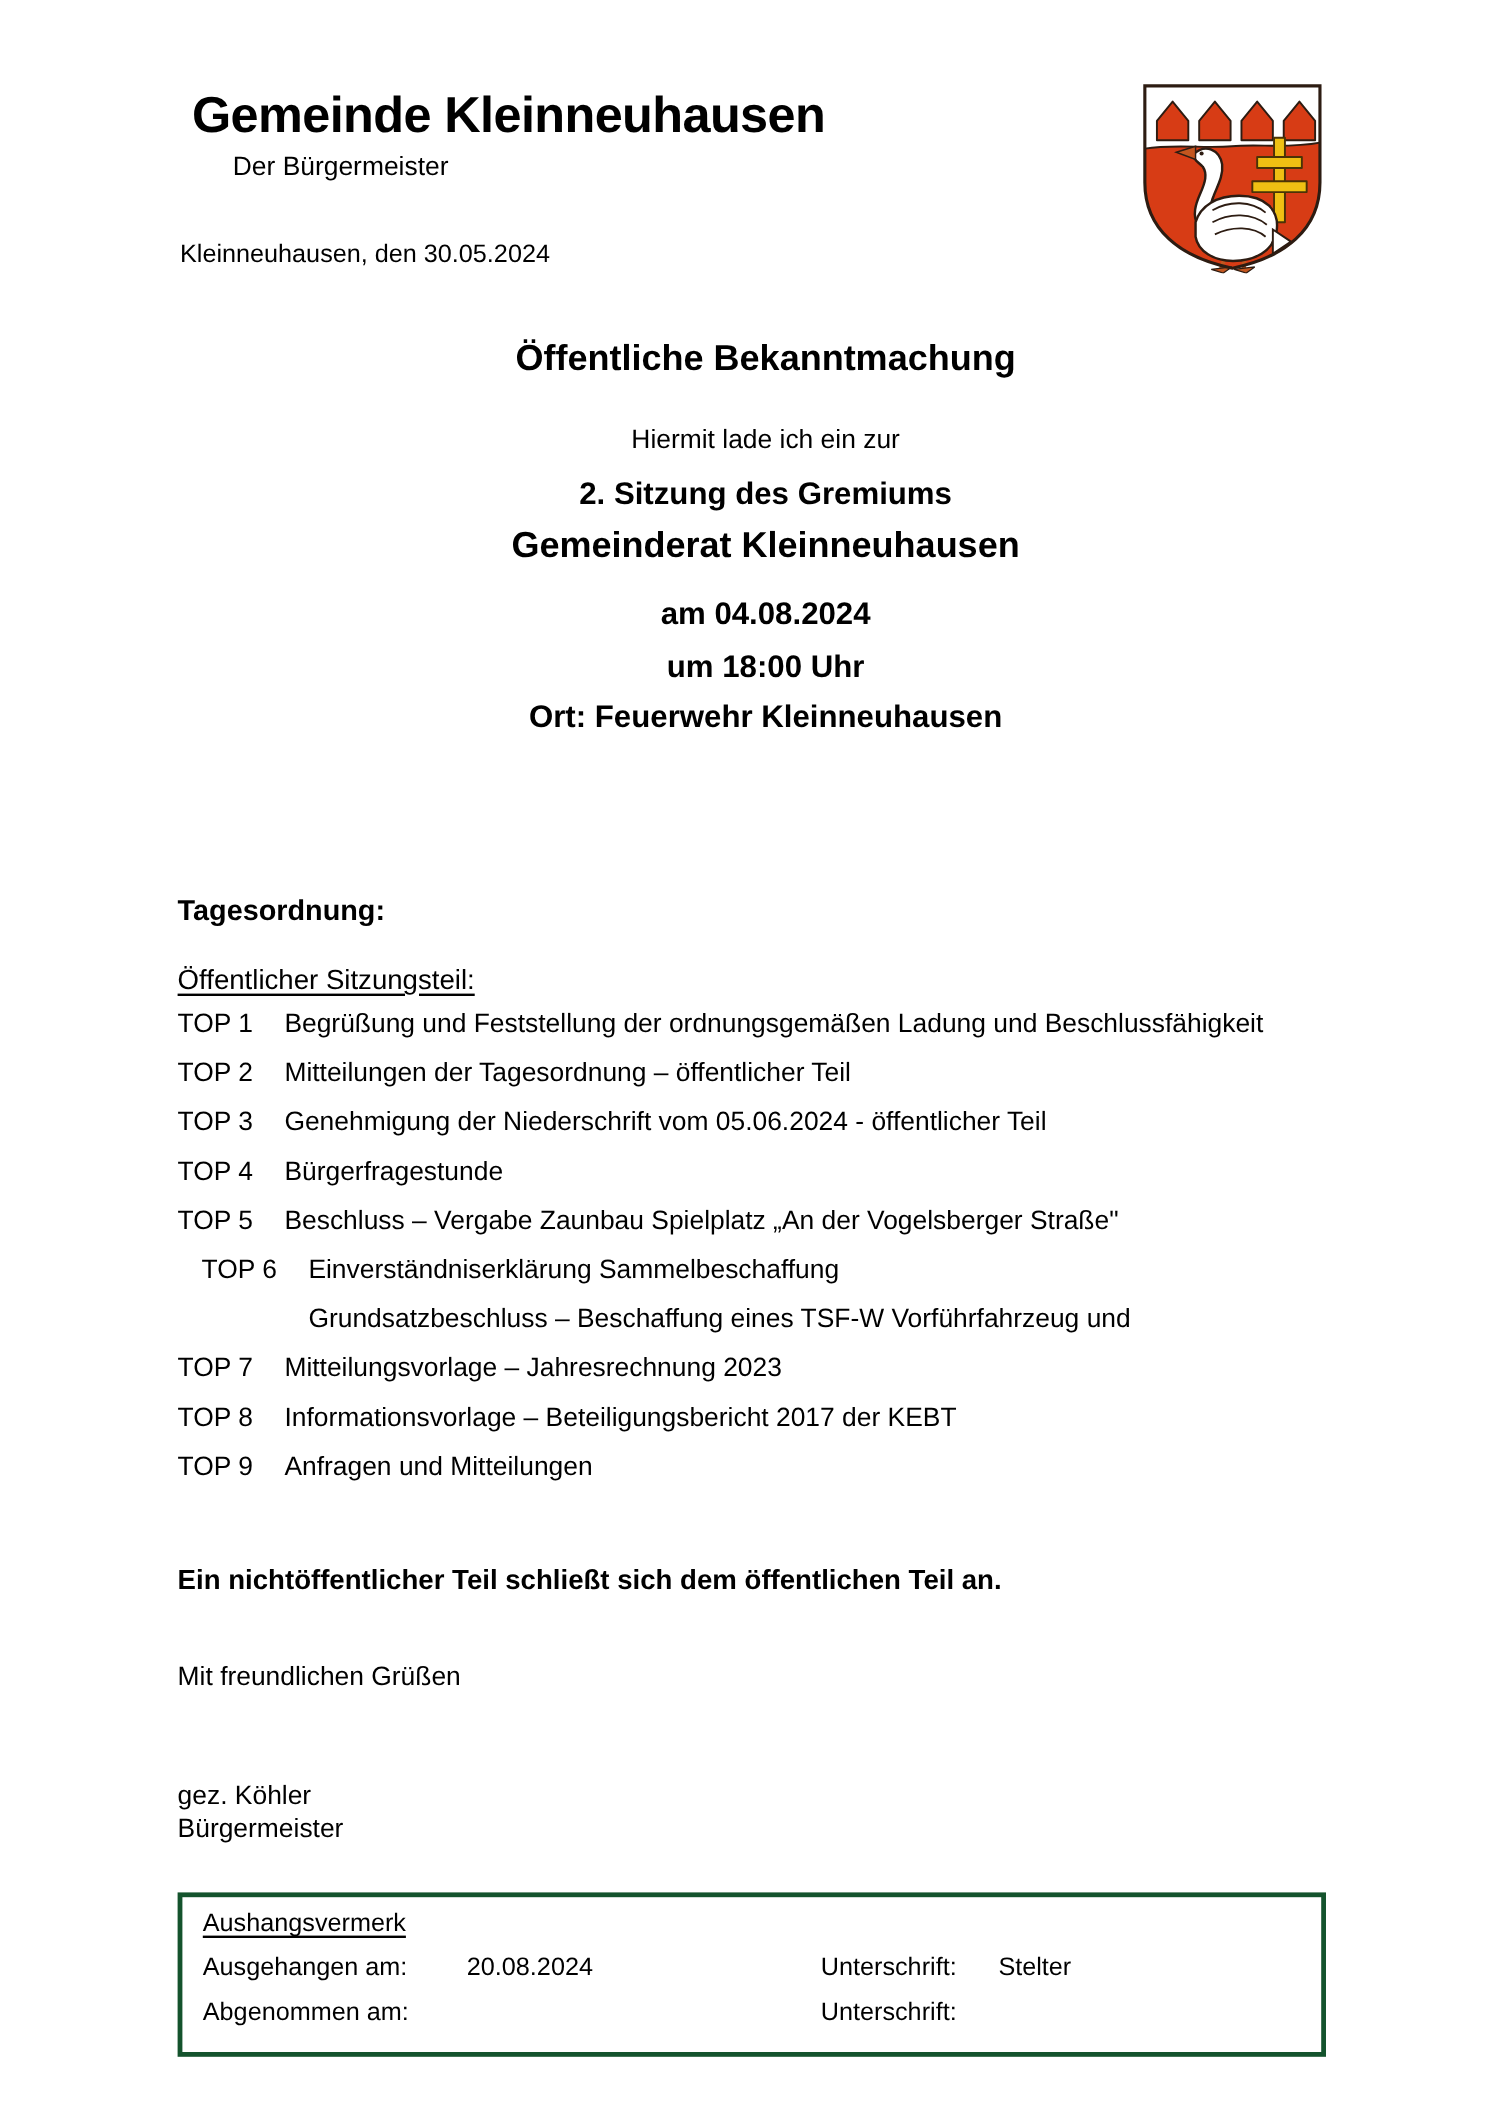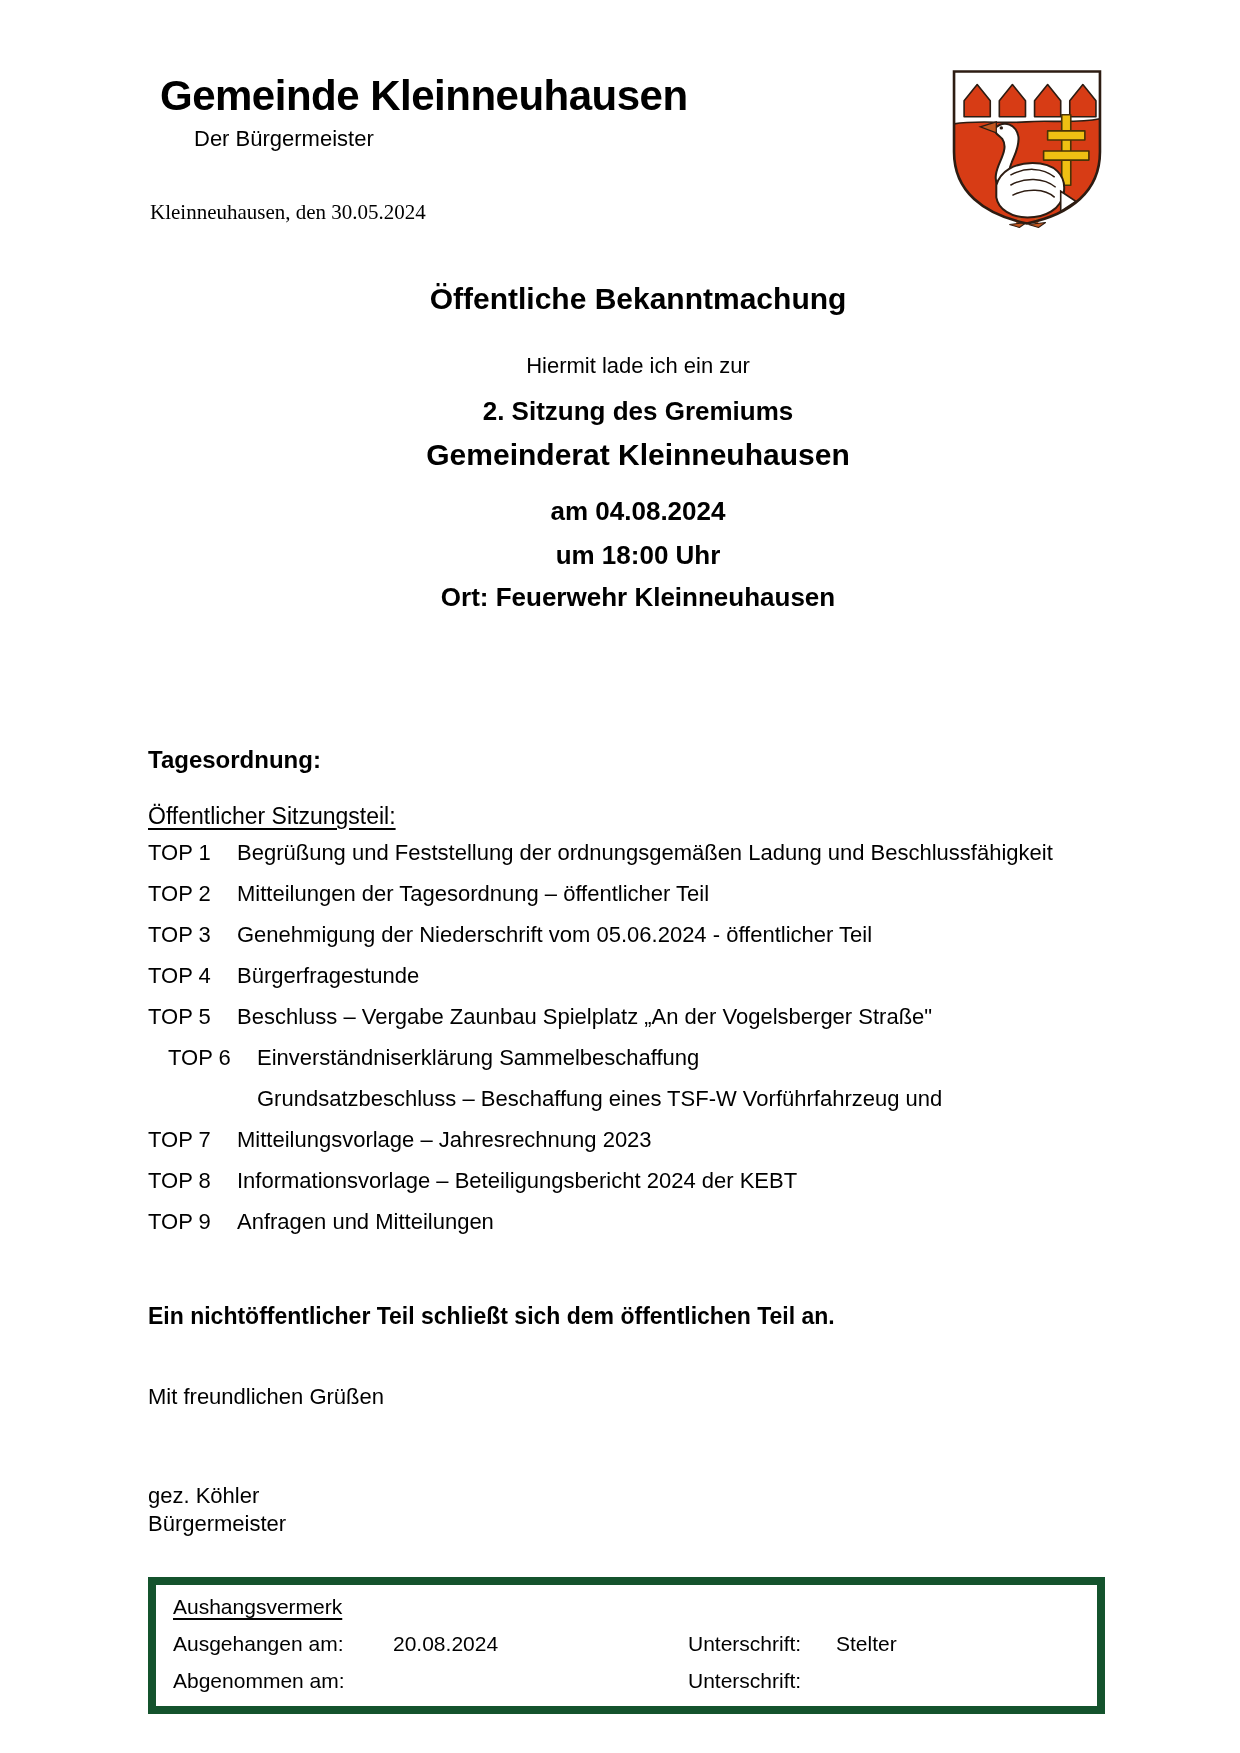--- a/index.html
+++ b/index.html
@@ -9,21 +9,21 @@
     width:1240px; height:1753px;
     font-family:"Liberation Sans", sans-serif;
     color:#000;
     overflow:hidden;
   }
   .abs { position:absolute; }
 
   
   .muni-name  { left:148px; top:72px;  font-size:42px; font-weight:700; letter-spacing:-0.5px;margin-left:12px; }
   .muni-office{ left:150px; top:126px; font-size:22px;margin-left:44px; }
-  .dateline   { left:150px; top:200px; font-size:21px;font-family:Liberation Serif, serif; }
+  .dateline   { left:150px; top:200px; font-size:21px; }
   .coa        { left:948px; top:66px; width:158px; height:162px; }
 
   
   .cline { left:148px; width:980px; text-align:center; }
   .c-title  { top:282px; font-size:30px; font-weight:700; }
   .c-intro  { top:353px; font-size:22px; }
   .c-sess   { top:396px; font-size:26px; font-weight:700; }
   .c-body   { top:438px; font-size:30px; font-weight:700; }
   .c-date   { top:496px; font-size:26px; font-weight:700; }
   .c-time   { top:540px; font-size:26px; font-weight:700; }
@@ -39,21 +39,21 @@
   #top-4{ top:955px; } #top-5{ top:996px; } #top-6{ top:1037px;margin-left:20px; }
   #top-7{ top:1119px; } #top-8{ top:1160px; } #top-9{ top:1201px; }
 
   .closing-note { left:148px; top:1303px; font-size:23px; font-weight:700; }
   .greeting     { left:148px; top:1384px; font-size:22px; }
   .sig-block    { left:148px; top:1482px; font-size:22px; line-height:28px; }
 
   
   .posting-box {
     left:148px; top:1577px; width:957px; height:137px;
-    border:8px solid #14532d; background:#fff;
+    border:4px solid #14532d; background:#fff;
   }
   .posting-box .pb-heading {
     position:absolute; left:17px; top:10px; font-size:21px;
     text-decoration:underline; text-underline-offset:4px;
   }
   .pb-cell { position:absolute; font-size:21px; }
   .pb-r1 { top:47px; } .pb-r2 { top:84px; }
   .pb-c1 { left:17px; } .pb-c2 { left:237px; } .pb-c3 { left:532px; } .pb-c4 { left:680px; }
 </style>
 </head>
@@ -151,21 +151,21 @@
     <div>Einverständniserklärung Sammelbeschaffung</div>
     <div>Grundsatzbeschluss – Beschaffung eines TSF-W Vorführfahrzeug und</div>
   </span>
 </div>
 <div class="agenda-row" id="top-7">
   <span class="top-label">TOP 7</span>
   <span class="top-text">Mitteilungsvorlage – Jahresrechnung 2023</span>
 </div>
 <div class="agenda-row" id="top-8">
   <span class="top-label">TOP 8</span>
-  <span class="top-text">Informationsvorlage – Beteiligungsbericht 2024 der KEBT</span>
+  <span class="top-text">Informationsvorlage – Beteiligungsbericht 2017 der KEBT</span>
 </div>
 <div class="agenda-row" id="top-9">
   <span class="top-label">TOP 9</span>
   <span class="top-text">Anfragen und Mitteilungen</span>
 </div>
 
 <div class="abs closing-note">Ein nichtöffentlicher Teil schließt sich dem öffentlichen Teil an.</div>
 <div class="abs greeting">Mit freundlichen Grüßen</div>
 <div class="abs sig-block">
   <div>gez. Köhler</div>

